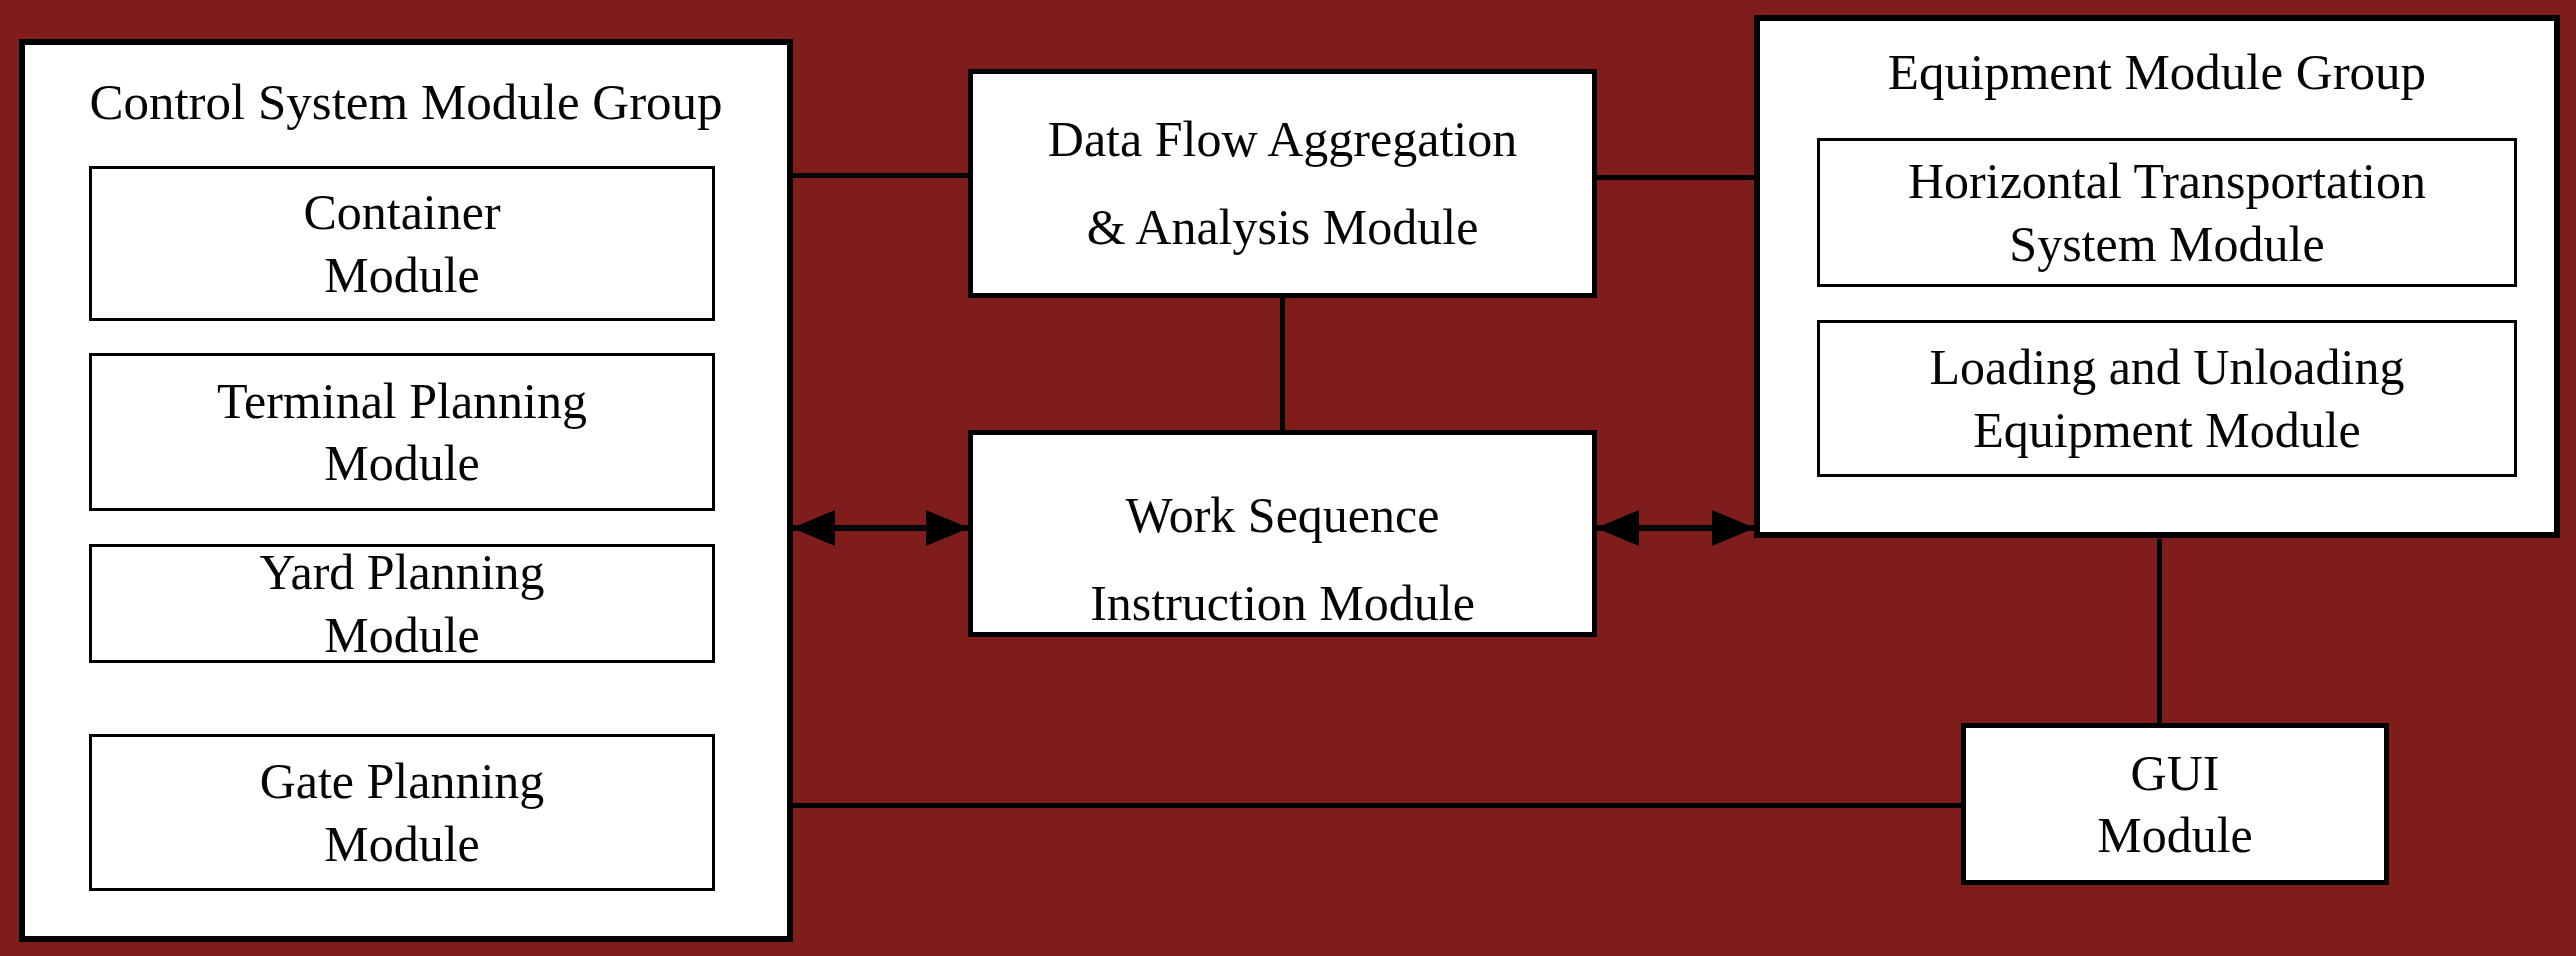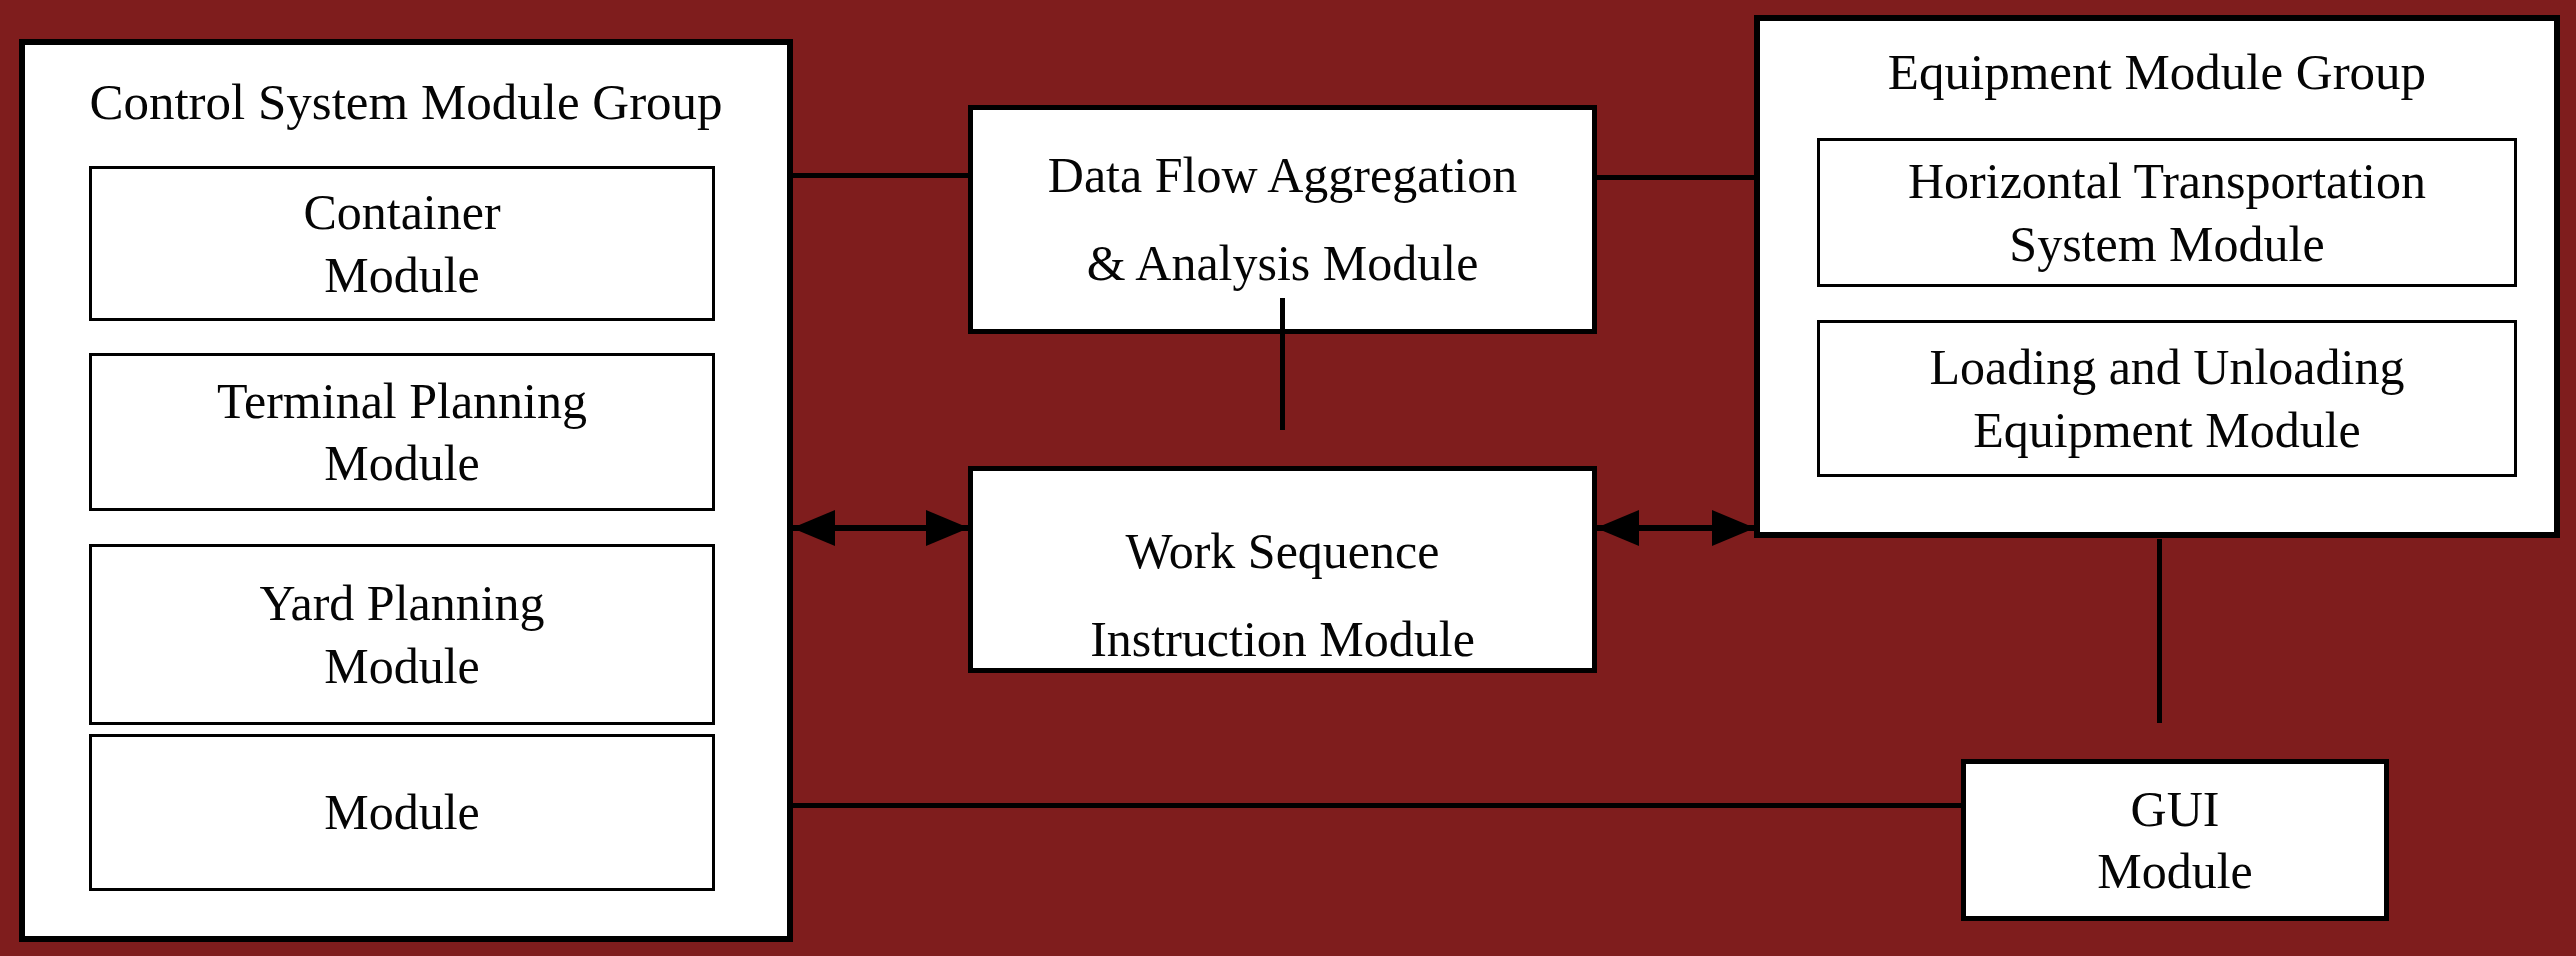--- a/index.html
+++ b/index.html
@@ -31,21 +31,21 @@
     position: absolute;
     box-sizing: border-box;
     border: 3.8px solid #000;
     background: #fff;
     display: flex;
     flex-direction: column;
     align-items: center;
     justify-content: center;
     text-align: center;
   }
-  .box-heavy { border-width: 5.3px; margin-top: 36px; }
+  .box-heavy { border-width: 5.3px; }
   .ln {
     display: block;
     font-size: 50px;
     line-height: 1.25;
     white-space: nowrap;
   }
   .spread { gap: 30px; }
   .spread .ln { line-height: 1.15; }
   
   .hline, .vline {
@@ -83,26 +83,27 @@
     <div class="box" style="left:64px; top:121px; width:626px; height:155px;">
       <span class="ln">Container</span>
       <span class="ln">Module</span>
     </div>
 
     <div class="box" style="left:64px; top:308px; width:626px; height:158px;text-align:right;">
       <span class="ln">Terminal Planning</span>
       <span class="ln">Module</span>
     </div>
 
-    <div class="box" style="left:64px; top:499px; width:626px; height:181px;">
+    <div class="box" style="left:64px; top:499px; width:626px; height:119px;">
       <span class="ln">Yard Planning</span>
       <span class="ln">Module</span>
     </div>
 
     <div class="box" style="left:64px; top:689px; width:626px; height:157px;">
+      <span class="ln">Gate Planning</span>
       <span class="ln">Module</span>
     </div>
   </div>
 
   <div class="box box-heavy spread" style="left:968px; top:69px; width:629px; height:229px;">
     <span class="ln">Data Flow Aggregation</span>
     <span class="ln">&amp; Analysis Module</span>
   </div>
 
   <div class="box box-heavy spread" style="left:968px; top:430px; width:629px; height:207px;justify-content:flex-end;">

